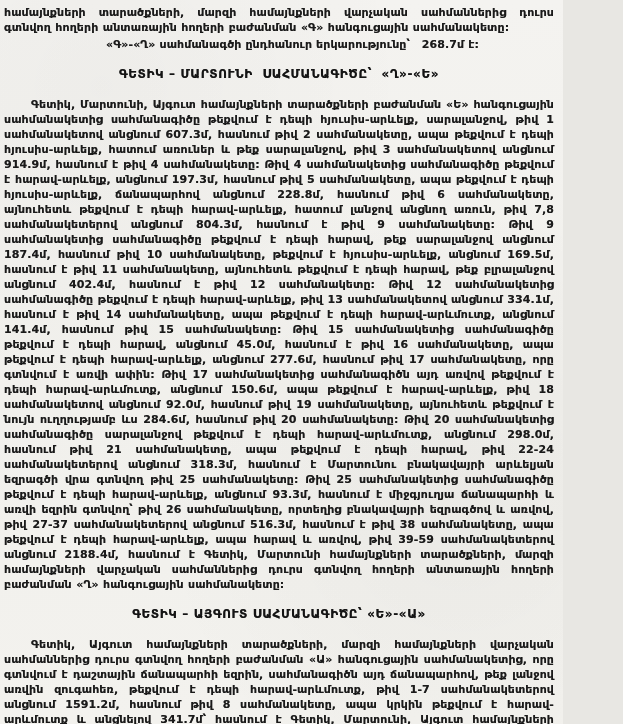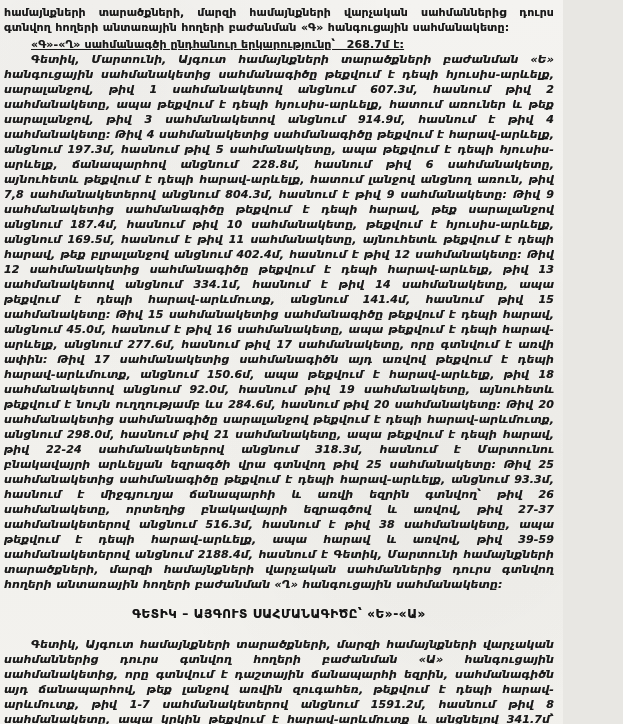--- a/index.html
+++ b/index.html
@@ -28,33 +28,31 @@
     font-weight: 700;
     line-height: 15px;
     text-align: justify;
     letter-spacing: 0.1px;
     word-spacing: 0.5px;
     color: #1a1a1a;
     text-shadow: 0 0 0.4px rgba(20,20,20,0.55);
   }
   .indent-first {
     text-indent: 27px;
-    font-style: italic;
   }
   .length-line {
     margin: 2px 0 0 0;
     font-size: 11px;
     font-weight: 700;
     line-height: 15px;
     text-indent: 27px;
-    text-align: left;
+    text-align: center;
     letter-spacing: 0.1px;
     color: #1a1a1a;
     text-shadow: 0 0 0.4px rgba(20,20,20,0.55);
-    text-decoration: underline;
   }
   .section-heading {
     margin: 14px 0 15px 0;
     font-size: 12px;
     font-weight: 700;
     line-height: 16px;
     text-align: center;
     letter-spacing: 0.6px;
     color: #141414;
     text-shadow: 0 0 0.5px rgba(20,20,20,0.6);
@@ -62,20 +60,21 @@
 </style>
 </head>
 <body>
 
 <div class="page">
 
   <p class="body-text">համայնքների տարածքների, մարզի համայնքների վարչական սահմաններից դուրս գտնվող հողերի անտառային հողերի բաժանման «Գ» հանգուցային սահմանակետը:</p>
 
   <p class="length-line">«Գ»-«Ղ» սահմանագծի ընդհանուր երկարությունը՝&nbsp;&nbsp;&nbsp;268.7մ է:</p>
 
+  <h2 class="section-heading">ԳԵՏԻԿ – ՄԱՐՏՈՒՆԻ&nbsp; ՍԱՀՄԱՆԱԳԻԾԸ՝&nbsp; «Ղ»-«Ե»</h2>
 
   <p class="body-text indent-first">Գետիկ, Մարտունի, Այգուտ համայնքների տարածքների բաժանման «Ե» հանգուցային սահմանակետից սահմանագիծը թեքվում է դեպի հյուսիս-արևելք, սարալանջով, թիվ 1 սահմանակետով անցնում 607.3մ, հասնում թիվ 2 սահմանակետը, ապա թեքվում է դեպի հյուսիս-արևելք, հատում առուներ և թեք սարալանջով, թիվ 3 սահմանակետով անցնում 914.9մ, հասնում է թիվ 4 սահմանակետը: Թիվ 4 սահմանակետից սահմանագիծը թեքվում է հարավ-արևելք, անցնում 197.3մ, հասնում թիվ 5 սահմանակետը, ապա թեքվում է դեպի հյուսիս-արևելք, ճանապարհով անցնում 228.8մ, հասնում թիվ 6 սահմանակետը, այնուհետև թեքվում է դեպի հարավ-արևելք, հատում լանջով անցնող առուն, թիվ 7,8 սահմանակետերով անցնում 804.3մ, հասնում է թիվ 9 սահմանակետը: Թիվ 9 սահմանակետից սահմանագիծը թեքվում է դեպի հարավ, թեք սարալանջով անցնում 187.4մ, հասնում թիվ 10 սահմանակետը, թեքվում է հյուսիս-արևելք, անցնում 169.5մ, հասնում է թիվ 11 սահմանակետը, այնուհետև թեքվում է դեպի հարավ, թեք բլրալանջով անցնում 402.4մ, հասնում է թիվ 12 սահմանակետը: Թիվ 12 սահմանակետից սահմանագիծը թեքվում է դեպի հարավ-արևելք, թիվ 13 սահմանակետով անցնում 334.1մ, հասնում է թիվ 14 սահմանակետը, ապա թեքվում է դեպի հարավ-արևմուտք, անցնում 141.4մ, հասնում թիվ 15 սահմանակետը: Թիվ 15 սահմանակետից սահմանագիծը թեքվում է դեպի հարավ, անցնում 45.0մ, հասնում է թիվ 16 սահմանակետը, ապա թեքվում է դեպի հարավ-արևելք, անցնում 277.6մ, հասնում թիվ 17 սահմանակետը, որը գտնվում է առվի ափին: Թիվ 17 սահմանակետից սահմանագիծն այդ առվով թեքվում է դեպի հարավ-արևմուտք, անցնում 150.6մ, ապա թեքվում է հարավ-արևելք, թիվ 18 սահմանակետով անցնում 92.0մ, հասնում թիվ 19 սահմանակետը, այնուհետև թեքվում է նույն ուղղությամբ ևս 284.6մ, հասնում թիվ 20 սահմանակետը: Թիվ 20 սահմանակետից սահմանագիծը սարալանջով թեքվում է դեպի հարավ-արևմուտք, անցնում 298.0մ, հասնում թիվ 21 սահմանակետը, ապա թեքվում է դեպի հարավ, թիվ 22-24 սահմանակետերով անցնում 318.3մ, հասնում է Մարտունու բնակավայրի արևելյան եզրագծի վրա գտնվող թիվ 25 սահմանակետը: Թիվ 25 սահմանակետից սահմանագիծը թեքվում է դեպի հարավ-արևելք, անցնում 93.3մ, հասնում է միջգյուղյա ճանապարհի և առվի եզրին գտնվող՝ թիվ 26 սահմանակետը, որտեղից բնակավայրի եզրագծով և առվով, թիվ 27-37 սահմանակետերով անցնում 516.3մ, հասնում է թիվ 38 սահմանակետը, ապա թեքվում է դեպի հարավ-արևելք, ապա հարավ և առվով, թիվ 39-59 սահմանակետերով անցնում 2188.4մ, հասնում է Գետիկ, Մարտունի համայնքների տարածքների, մարզի համայնքների վարչական սահմաններից դուրս գտնվող հողերի անտառային հողերի բաժանման «Ղ» հանգուցային սահմանակետը:</p>
 
 
   <h2 class="section-heading">ԳԵՏԻԿ – ԱՅԳՈՒՏ ՍԱՀՄԱՆԱԳԻԾԸ՝ «Ե»-«Ա»</h2>
 
   <p class="body-text indent-first">Գետիկ, Այգուտ համայնքների տարածքների, մարզի համայնքների վարչական սահմաններից դուրս գտնվող հողերի բաժանման «Ա» հանգուցային սահմանակետից, որը գտնվում է դաշտային ճանապարհի եզրին, սահմանագիծն այդ ճանապարհով, թեք լանջով առվին զուգահեռ, թեքվում է դեպի հարավ-արևմուտք, թիվ 1-7 սահմանակետերով անցնում 1591.2մ, հասնում թիվ 8 սահմանակետը, ապա կրկին թեքվում է հարավ-արևմուտք և անցնելով 341.7մ՝ հասնում է Գետիկ, Մարտունի, Այգուտ համայնքների տարածքների բաժանման «Ե» հանգուցային սահմանակետը:</p>
 
 
 </div>

